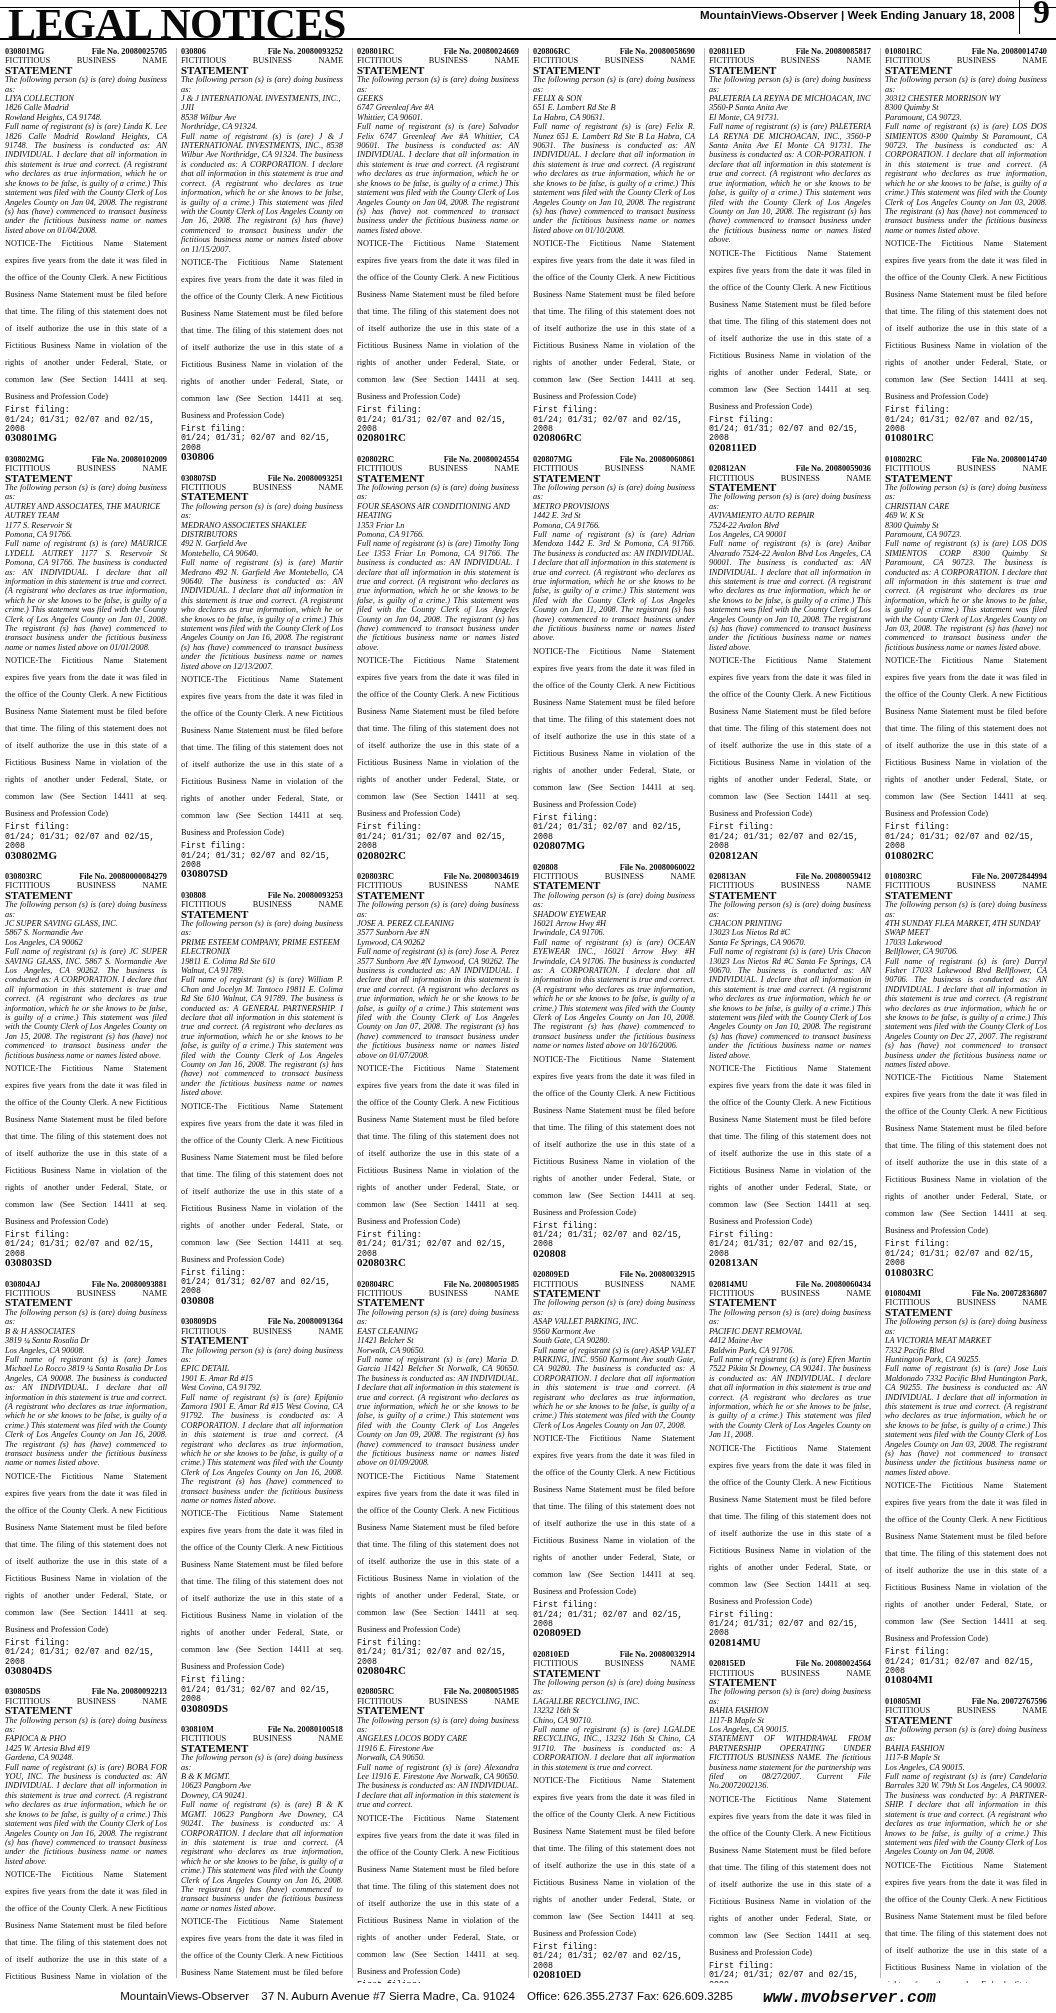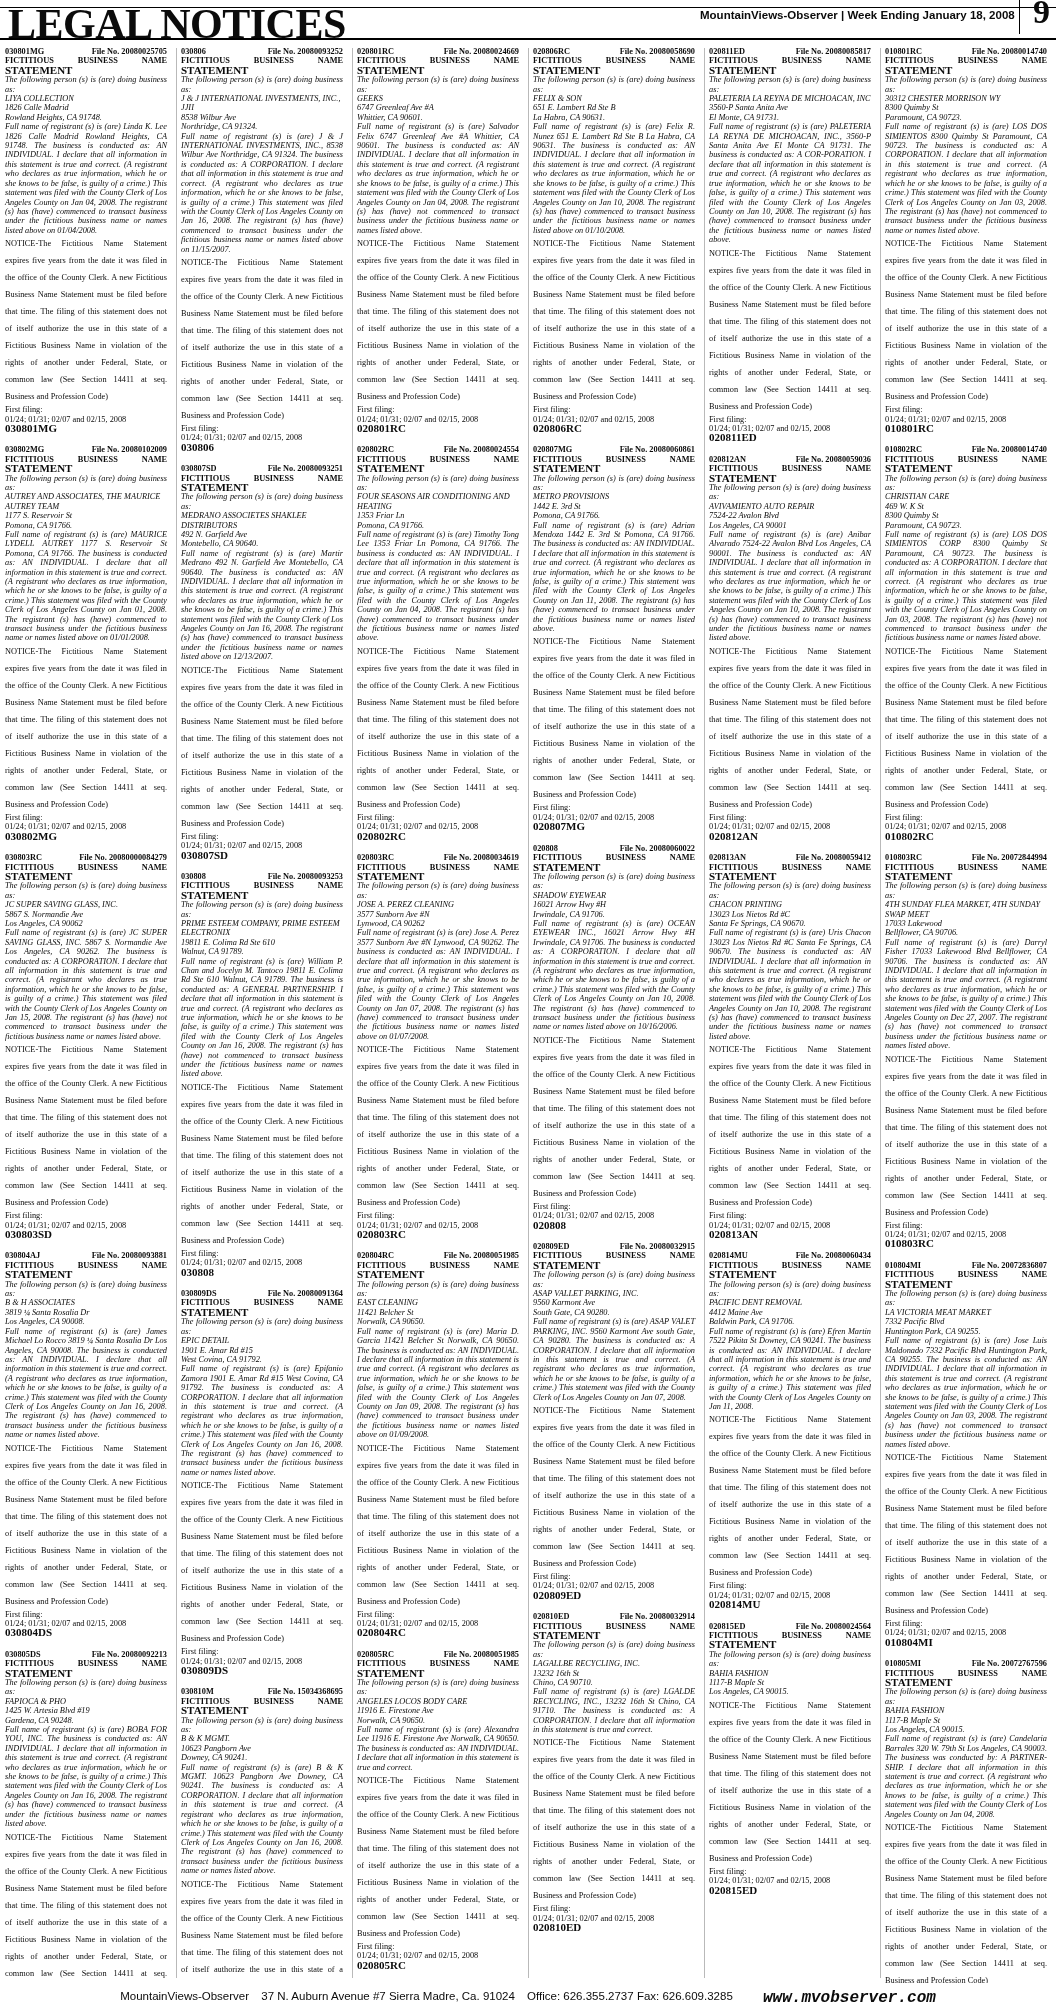--- a/index.html
+++ b/index.html
@@ -104,21 +104,21 @@
     font-size: 8.3px;
     line-height: 9.4px;
     text-align: justify;
     text-align-last: justify;
     margin-bottom: 0px;
     word-spacing: 0px;
   }
   .hdr .fileno { float: right; }
   .sub {
     font-family: "Liberation Serif", "DejaVu Serif", serif;
-    font-weight: bold;
+    font-weight: normal;
     font-size: 8.3px;
     line-height: 9.4px;
     text-align: justify;
     text-align-last: justify;
   }
   .sub2 {
     font-family: "Liberation Serif", "DejaVu Serif", serif;
     font-weight: bold;
     font-size: 11px;
     line-height: 9.4px;
@@ -140,21 +140,21 @@
     text-align: left;
   }
   .body {
     font-family: "Liberation Serif", "DejaVu Serif", serif;
     font-size: 8.3px;
     line-height: 17px;
     text-align: justify;
     hyphens: auto;
   }
   .body-l {
-    font-family: Liberation Serif, serif;
+    font-family: Liberation Mono, monospace;
     font-size: 8.3px;
     line-height: 9.4px;
     text-align: left;
   }
   .notice-gap { height: 5px; }
 
   
   #footer {
     position: absolute;
     left: 0; top: 1983px;
@@ -332,21 +332,21 @@
         <div class="ital-l">1901 E. Amar Rd #15</div>
         <div class="ital-l">West Covina, CA 91792.</div>
         <div class="ital">Full name of registrant (s) is (are) Epifanio Zamora 1901 E. Amar Rd #15 West Covina, CA 91792. The business is conducted as: A CORPORATION. I declare that all information in this statement is true and correct. (A registrant who declares as true information, which he or she knows to be false, is guilty of a crime.) This statement was filed with the County Clerk of Los Angeles County on Jan 16, 2008. The registrant (s) has (have) commenced to transact business under the fictitious business name or names listed above.</div>
         <div class="body">NOTICE-The Fictitious Name Statement expires five years from the date it was filed in the office of the County Clerk. A new Fictitious Business Name Statement must be filed before that time. The filing of this statement does not of itself authorize the use in this state of a Fictitious Business Name in violation of the rights of another under Federal, State, or common law (See Section 14411 at seq. Business and Profession Code)</div>
         <div class="body-l">First filing:</div>
         <div class="body-l">01/24; 01/31; 02/07 and 02/15, 2008</div>
         <div class="sub2">030809DS</div>
       </div>
       <div class="notice-gap"></div>
       <div class="notice">
-        <div class="hdr"><span>030810M</span><span class="fileno">File No. 15034368695</span></div>
+        <div class="hdr"><span>030810M</span><span class="fileno">File No. 20080100518</span></div>
         <div class="sub">FICTITIOUS BUSINESS NAME</div>
         <div class="sub2">STATEMENT</div>
         <div class="ital">The following person (s) is (are) doing business as:</div>
         <div class="ital-l">B &amp; K MGMT.</div>
         <div class="ital-l">10623 Pangborn Ave</div>
         <div class="ital-l">Downey, CA 90241.</div>
         <div class="ital">Full name of registrant (s) is (are) B &amp; K MGMT. 10623 Pangborn Ave Downey, CA 90241. The business is conducted as: A CORPORATION. I declare that all information in this statement is true and correct. (A registrant who declares as true information, which he or she knows to be false, is guilty of a crime.) This statement was filed with the County Clerk of Los Angeles County on Jan 16, 2008. The registrant (s) has (have) commenced to transact business under the fictitious business name or names listed above.</div>
         <div class="body">NOTICE-The Fictitious Name Statement expires five years from the date it was filed in the office of the County Clerk. A new Fictitious Business Name Statement must be filed before that time. The filing of this statement does not of itself authorize the use in this state of a Fictitious Business Name in violation of the rights of another under Federal, State, or common law (See Section 14411 at seq. Business and Profession Code)</div>
         <div class="body-l">First filing:</div>
         <div class="body-l">01/24; 01/31; 02/07 and 02/15, 2008</div>
@@ -570,20 +570,21 @@
       </div>
       <div class="notice-gap"></div>
       <div class="notice">
         <div class="hdr"><span>020815ED</span><span class="fileno">File No. 20080024564</span></div>
         <div class="sub">FICTITIOUS BUSINESS NAME</div>
         <div class="sub2">STATEMENT</div>
         <div class="ital">The following person (s) is (are) doing business as:</div>
         <div class="ital-l">BAHIA FASHION</div>
         <div class="ital-l">1117-B Maple St</div>
         <div class="ital-l">Los Angeles, CA 90015.</div>
+        <div class="ital">STATEMENT OF WITHDRAWAL FROM PARTNERSHIP OPERATING UNDER FICTITIOUS BUSINESS NAME. The fictitious business name statement for the partnership was filed on 08/27/2007. Current File No.20072002136.</div>
         <div class="body">NOTICE-The Fictitious Name Statement expires five years from the date it was filed in the office of the County Clerk. A new Fictitious Business Name Statement must be filed before that time. The filing of this statement does not of itself authorize the use in this state of a Fictitious Business Name in violation of the rights of another under Federal, State, or common law (See Section 14411 at seq. Business and Profession Code)</div>
         <div class="body-l">First filing:</div>
         <div class="body-l">01/24; 01/31; 02/07 and 02/15, 2008</div>
         <div class="sub2">020815ED</div>
       </div>
       <div class="notice-gap"></div>
     </div>
     <div class="col">
       <div class="notice">
         <div class="hdr"><span>010801RC</span><span class="fileno">File No. 20080014740</span></div>

